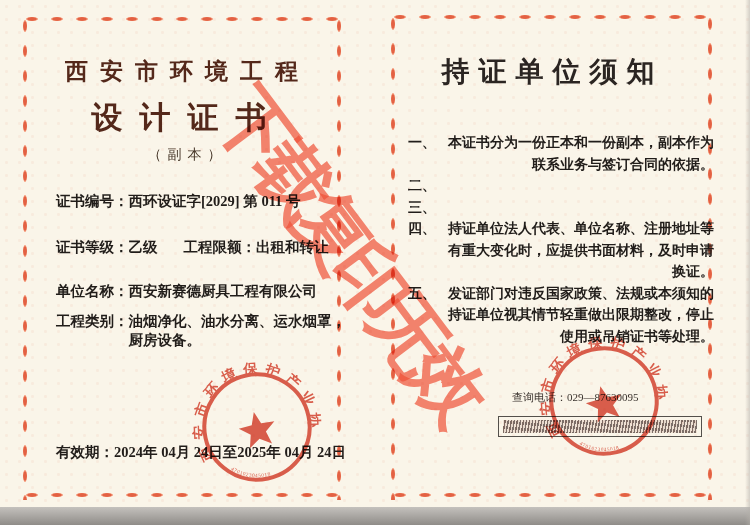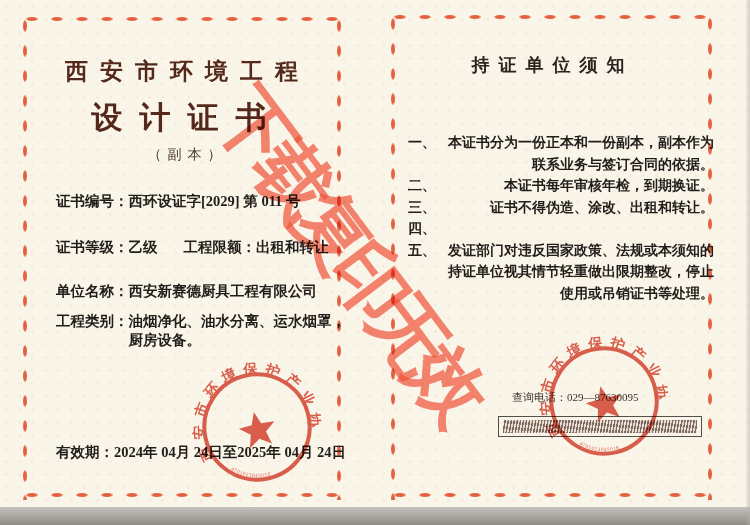--- a/index.html
+++ b/index.html
@@ -28,21 +28,21 @@
           letter-spacing:12px;color:#54281a;}
   .title2{left:40px;top:97px;width:295px;font-size:31px;font-weight:bold;
           letter-spacing:17px;color:#54281a;}
   .copyl{left:40px;top:146px;width:295px;font-size:14px;letter-spacing:6px;color:#453527;}
 
   .field{left:56px;width:292px;font-size:14.5px;line-height:19px;color:#211d1a;}
   .flabel{font-weight:bold;margin-top:36px;}
   .fval{font-weight:600;}
   .cat-val{display:inline-block;vertical-align:top;width:218px;}
 
-  .rtitle{left:420px;top:53px;width:265px;font-size:18px;font-weight:bold;
+  .rtitle{left:420px;top:53px;width:265px;font-size:28px;font-weight:bold;
           letter-spacing:9px;color:#2b2522;text-align:center;}
   .notices{left:408px;top:132px;width:306px;font-size:14px;line-height:21.5px;color:#211d1a;}
   .notice-item{display:flex;font-weight:600;}
   .notice-item .num{flex:0 0 32px;}
   .notice-item .txt{flex:1;text-align:right;}
 
   .phone{left:512px;top:390px;font-size:11px;font-weight:normal;color:#3a332e;}
   .redacted{left:498px;top:416px;width:204px;height:21px;border:1.5px solid #53504b;
     background:
       repeating-linear-gradient(100deg, rgba(72,46,40,.70) 0 1.5px, rgba(140,80,64,.18) 1.5px 3px,
@@ -108,28 +108,27 @@
 
   <div class="abs rtitle">持证单位须知</div>
 
   <div class="abs notices">
     <div class="notice-item">
       <span class="num">一、</span>
       <span class="txt">本证书分为一份正本和一份副本，副本作为联系业务与签订合同的依据。</span>
     </div>
     <div class="notice-item">
       <span class="num">二、</span>
-      <span class="txt">本证书每年审核年检，到期换证。</span>
     </div>
     <div class="notice-item">
       <span class="num">三、</span>
-      <span class="txt">证书不得伪造、涂改、出租和转让。</span>
     </div>
     <div class="notice-item">
       <span class="num">四、</span>
+      <span class="txt">持证单位法人代表、单位名称、注册地址等有重大变化时，应提供书面材料，及时申请换证。</span>
     </div>
     <div class="notice-item">
       <span class="num">五、</span>
       <span class="txt">发证部门对违反国家政策、法规或本须知的持证单位视其情节轻重做出限期整改，停止使用或吊销证书等处理。</span>
     </div>
   </div>
 
   <div class="abs phone">
     <span>查询电话：</span><span>029—87630095</span>
   </div>

